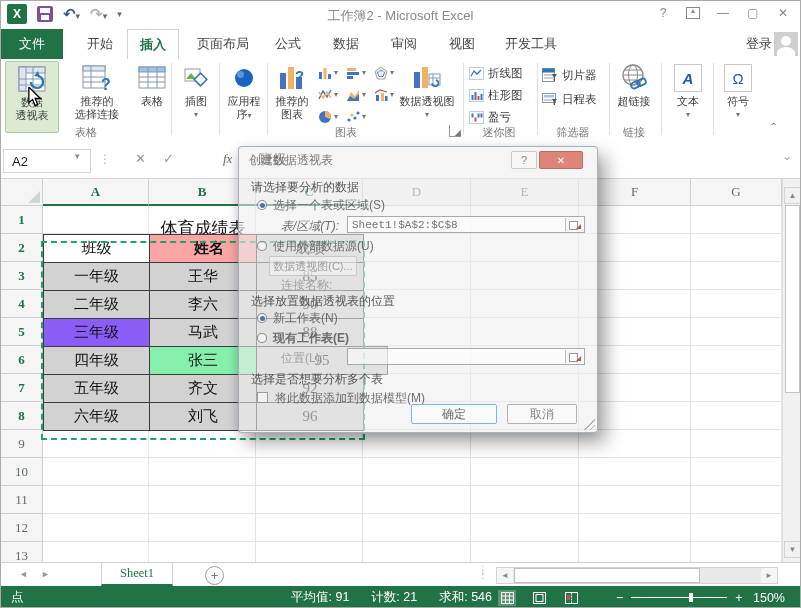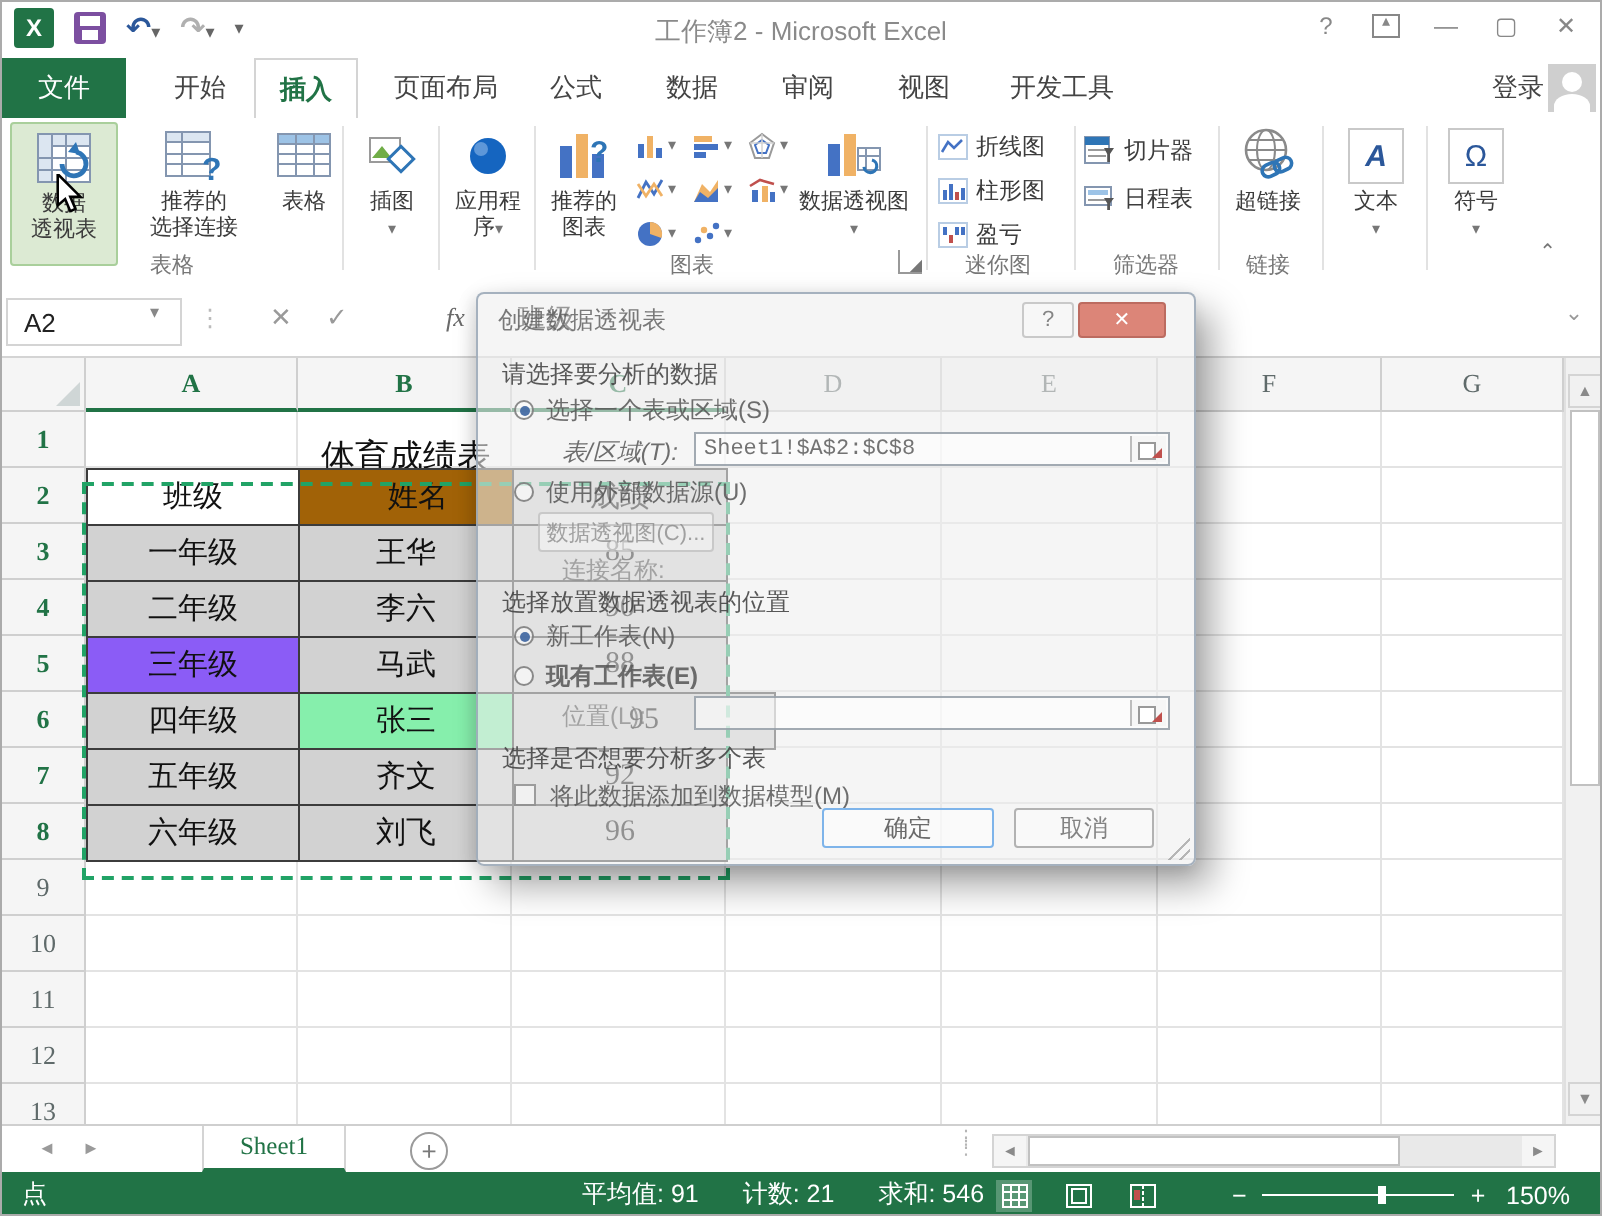--- a/index.html
+++ b/index.html
@@ -533,21 +533,21 @@
         <div class="cell" style="left: 148px; top: 363px; width: 107px; height: 28px;"></div>
         <div class="cell" style="left: 255px; top: 363px; width: 107px; height: 28px;"></div>
         <div class="cell" style="left: 362px; top: 363px; width: 108px; height: 28px;"></div>
         <div class="cell" style="left: 470px; top: 363px; width: 108px; height: 28px;"></div>
         <div class="cell" style="left: 578px; top: 363px; width: 112px; height: 28px;"></div>
         <div class="cell" style="left: 690px; top: 363px; width: 91px; height: 28px;"></div>
       </div>
     <div class="gtitle" style="left:42px;top:35px;width:320px;height:28px;">体育成绩表</div>
     <div id="table-container">
         <div class="tcell" style="left: 42px; top: 55px; width: 107px; height: 29px; background: rgb(255, 255, 255);">班级</div>
-        <div class="tcell" style="left: 148px; top: 55px; width: 120px; height: 29px; background: #a16207;">姓名</div>
+        <div class="tcell" style="left: 148px; top: 55px; width: 120px; height: 29px; background: #fca5a5; font-weight: bold;">姓名</div>
         <div class="tcell" style="left: 255px; top: 55px; width: 108px; height: 29px; background: rgb(210, 210, 210);">成绩</div>
         <div class="tcell" style="left: 42px; top: 83px; width: 107px; height: 29px; background: rgb(210, 210, 210);">一年级</div>
         <div class="tcell" style="left: 148px; top: 83px; width: 108px; height: 29px; background: rgb(210, 210, 210);">王华</div>
         <div class="tcell" style="left: 255px; top: 83px; width: 108px; height: 29px; background: rgb(210, 210, 210);">85</div>
         <div class="tcell" style="left: 42px; top: 111px; width: 107px; height: 29px; background: rgb(210, 210, 210);">二年级</div>
         <div class="tcell" style="left: 148px; top: 111px; width: 108px; height: 29px; background: rgb(210, 210, 210);">李六</div>
         <div class="tcell" style="left: 255px; top: 111px; width: 108px; height: 29px; background: rgb(210, 210, 210);">90</div>
         <div class="tcell" style="left: 42px; top: 139px; width: 107px; height: 29px; background: #8b5cf6;">三年级</div>
         <div class="tcell" style="left: 148px; top: 139px; width: 108px; height: 29px; background: rgb(210, 210, 210);">马武</div>
         <div class="tcell" style="left: 255px; top: 139px; width: 108px; height: 29px; background: rgb(210, 210, 210);">88</div>

